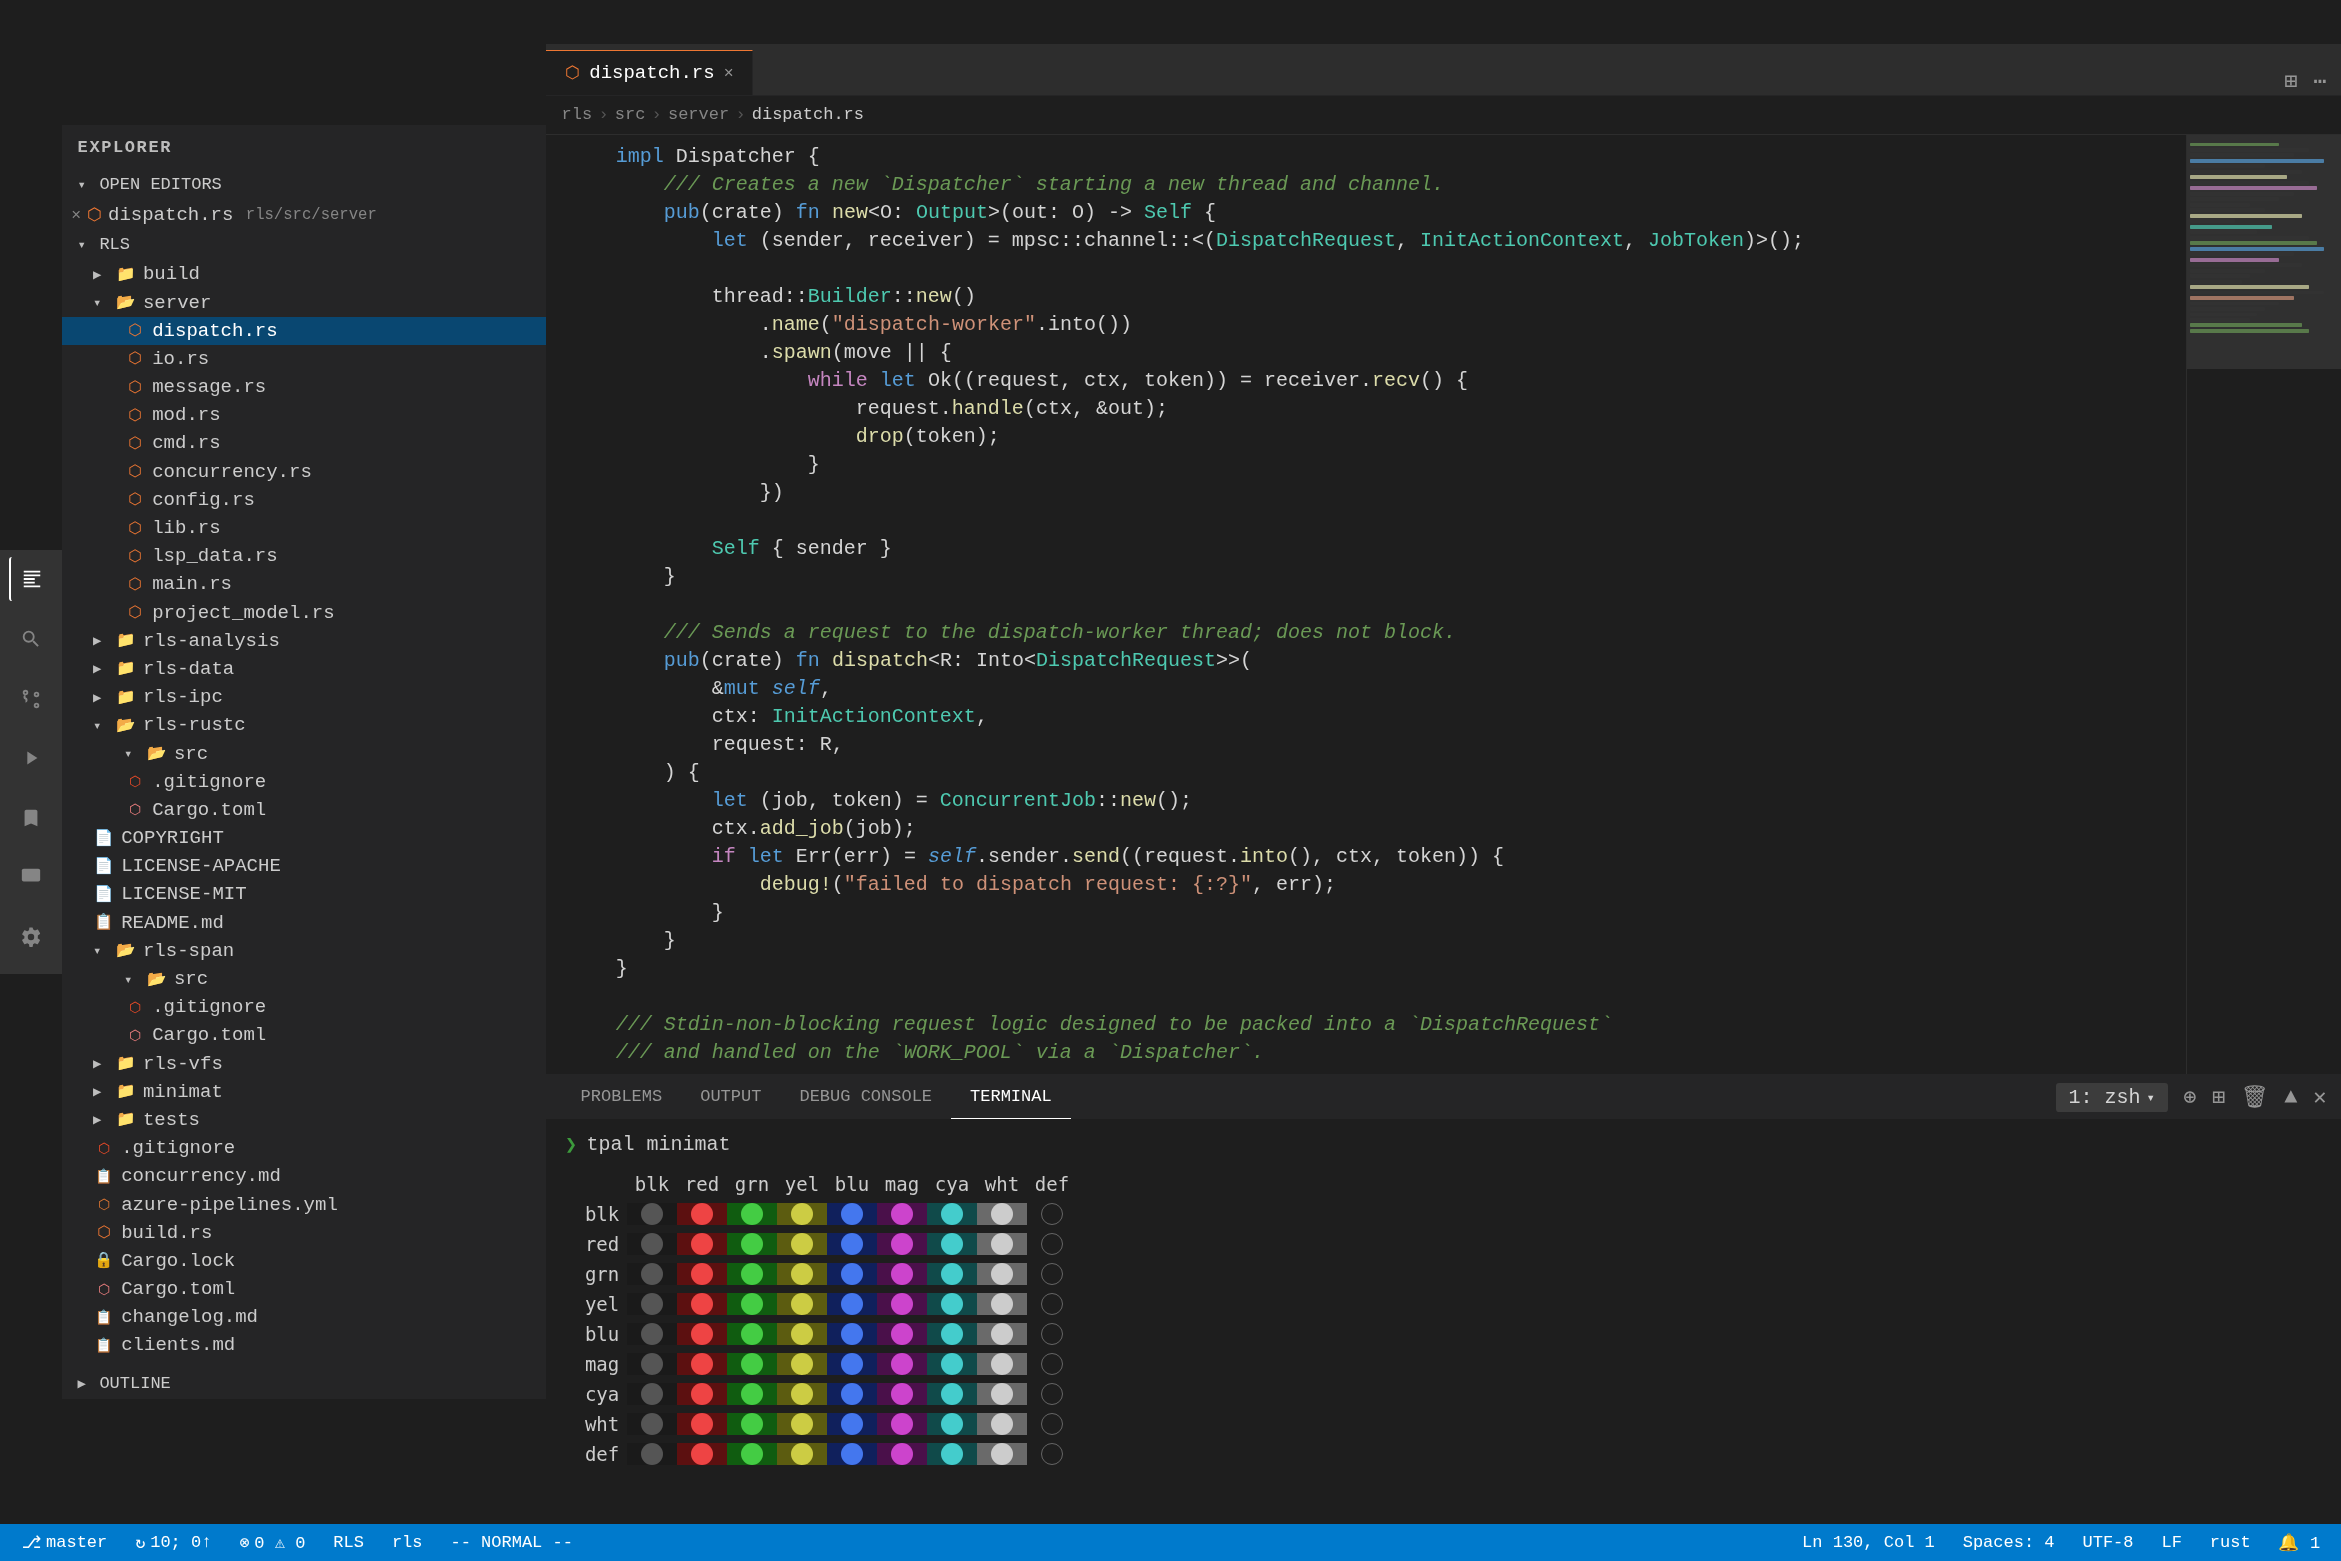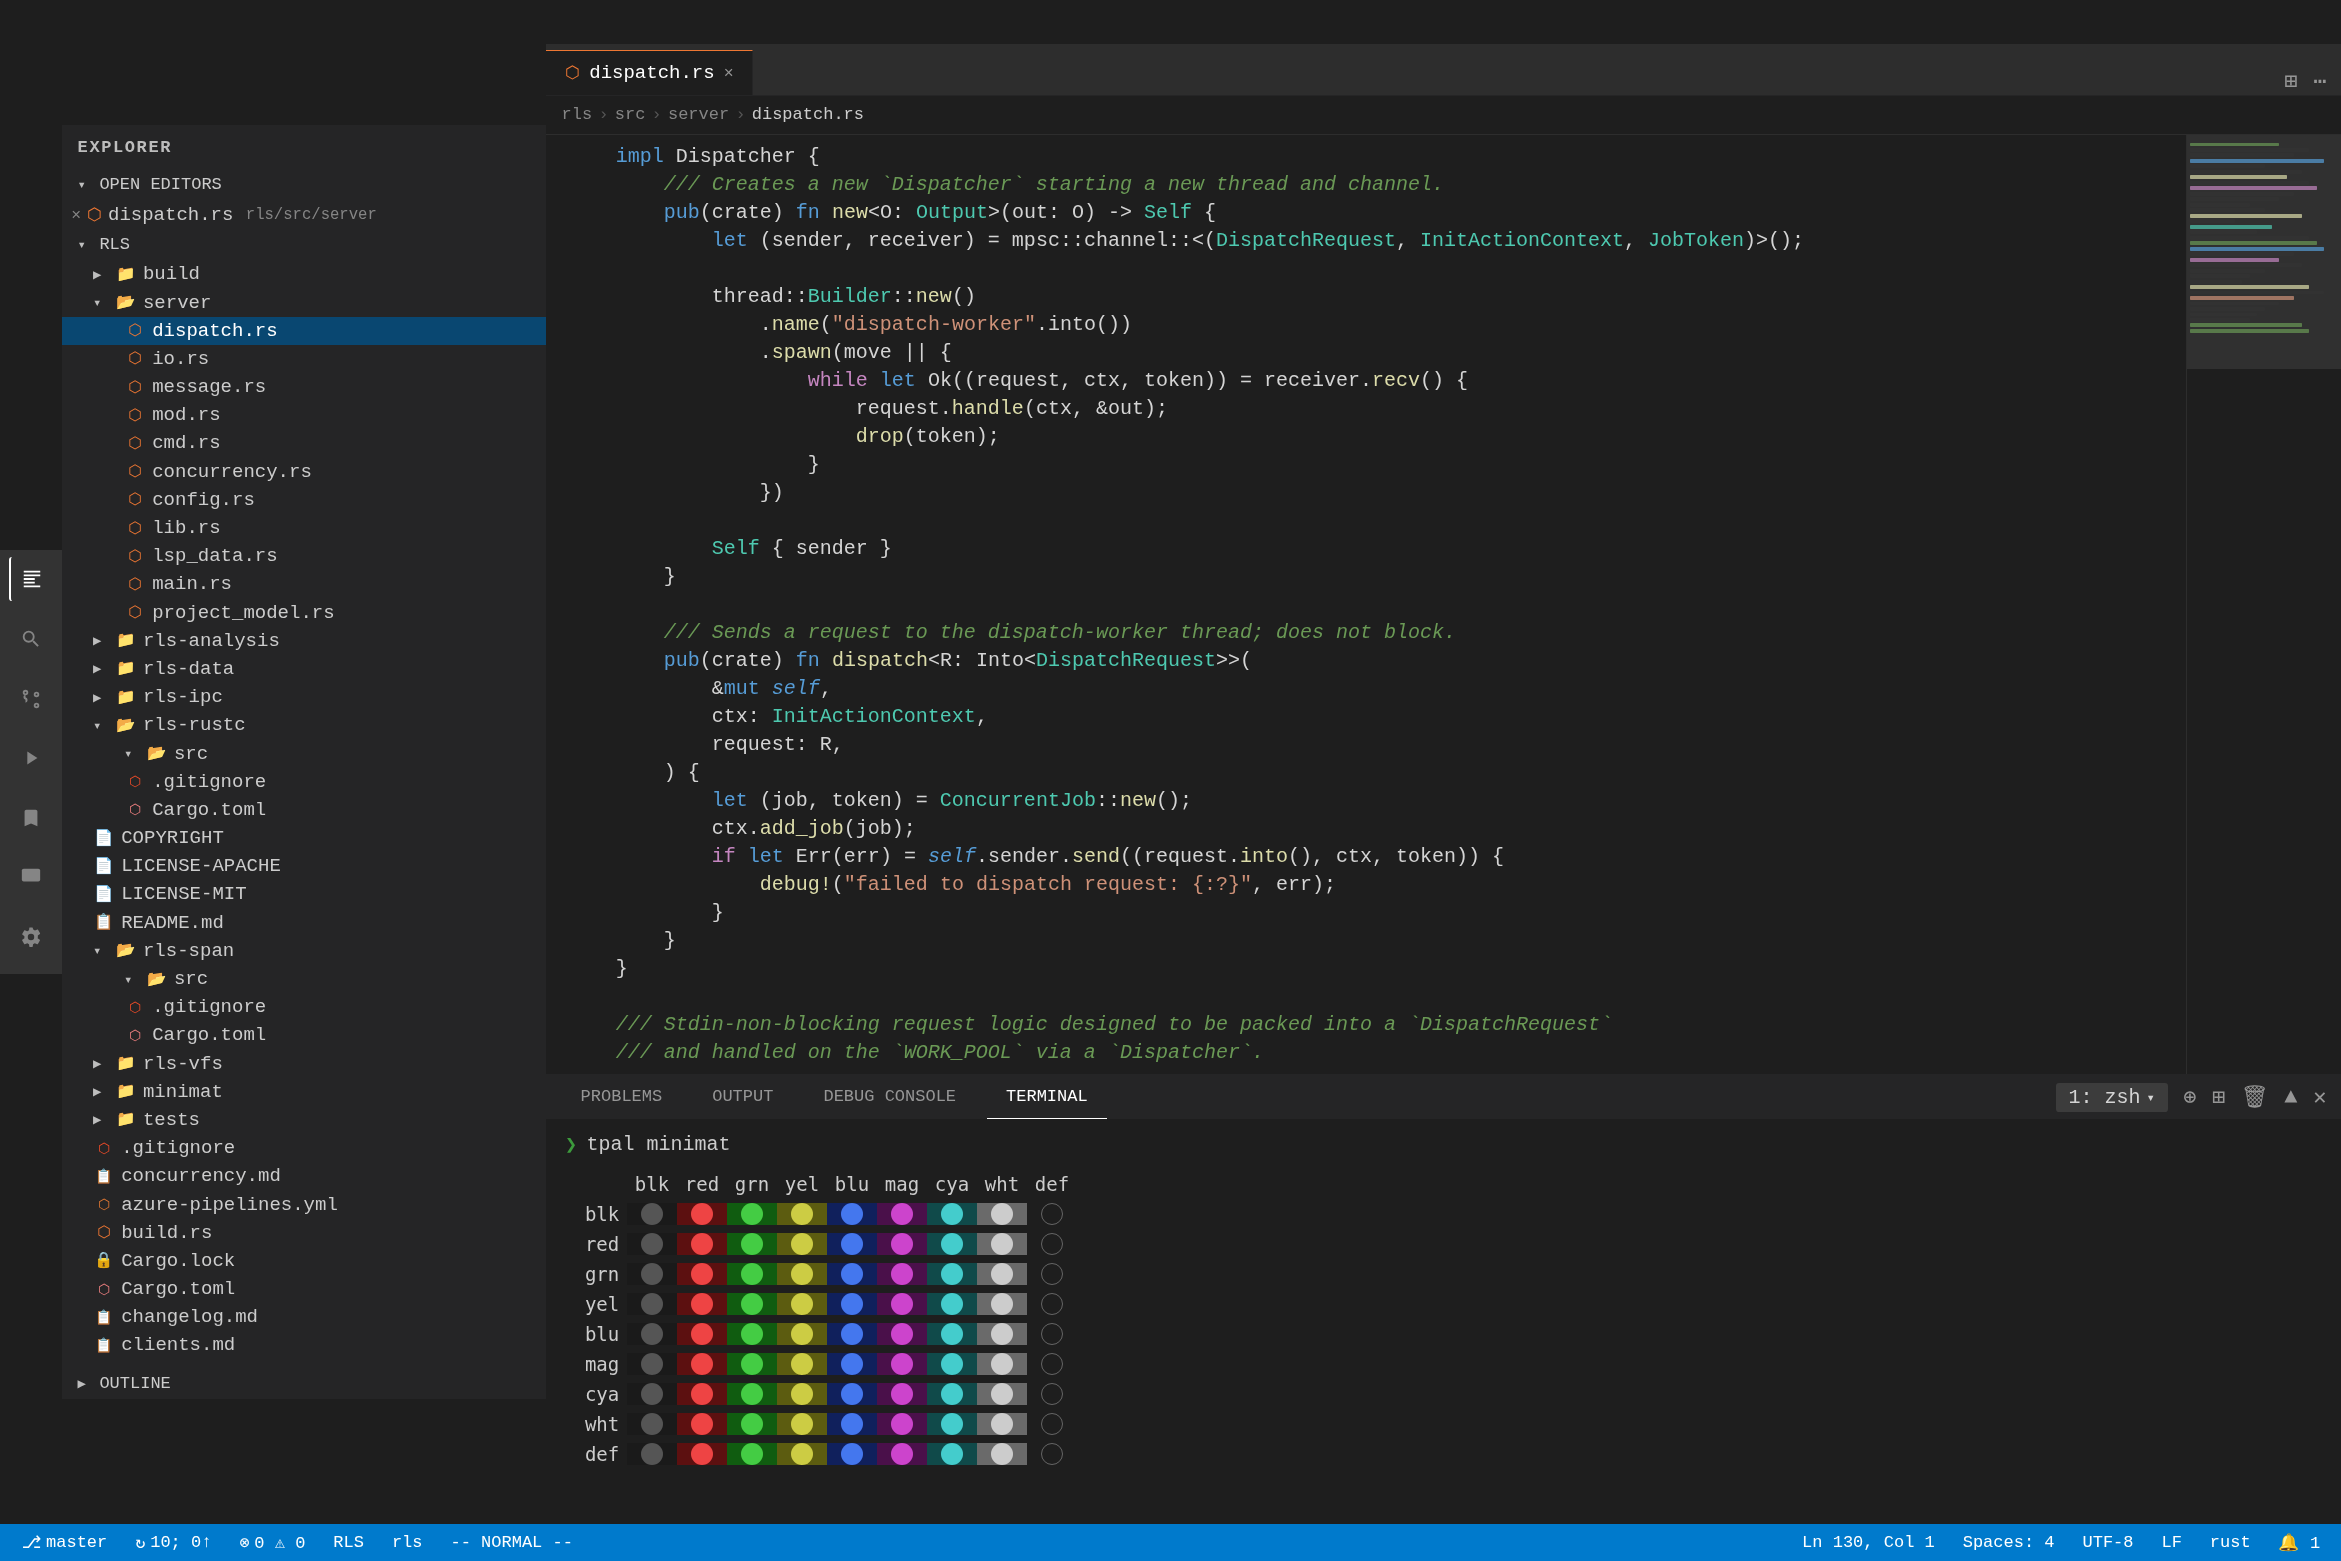--- a/index.html
+++ b/index.html
@@ -265,21 +265,21 @@
       display: flex;
       flex-direction: column;
       flex-shrink: 0;
     }
     .panel-tabs {
       height: 44px;
       background: #252526;
       display: flex;
       align-items: center;
       padding: 0 15.6px;
-      gap: 12px;
+      gap: 0;
       flex-shrink: 0;
     }
     .panel-tab {
       padding: 0 19px;
       height: 44px;
       display: flex;
       align-items: center;
       font-size: 17px;
       color: #969696;
       cursor: pointer;

